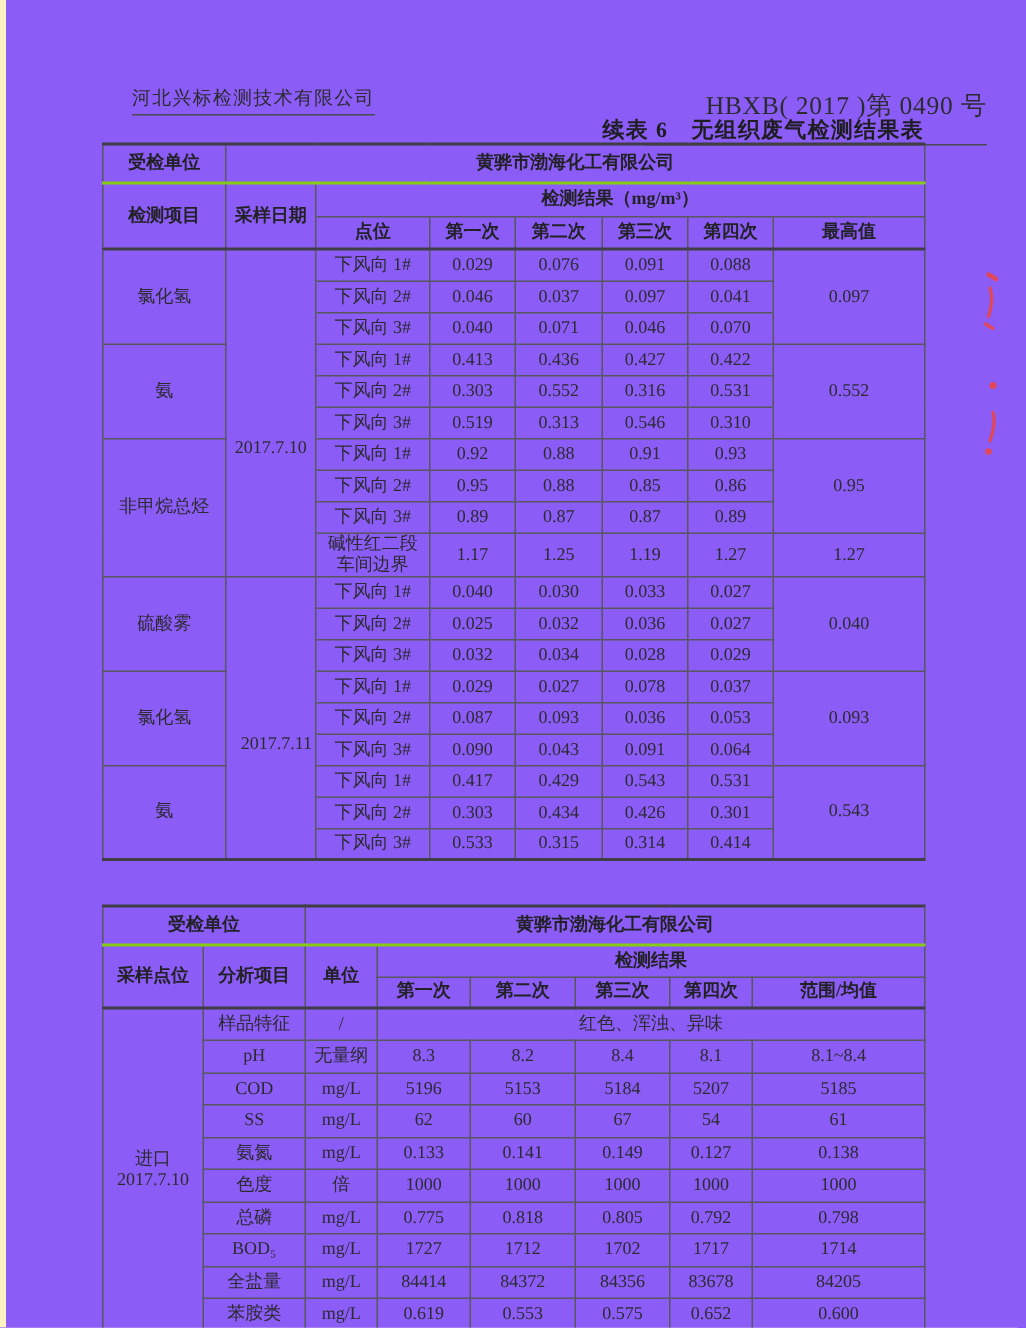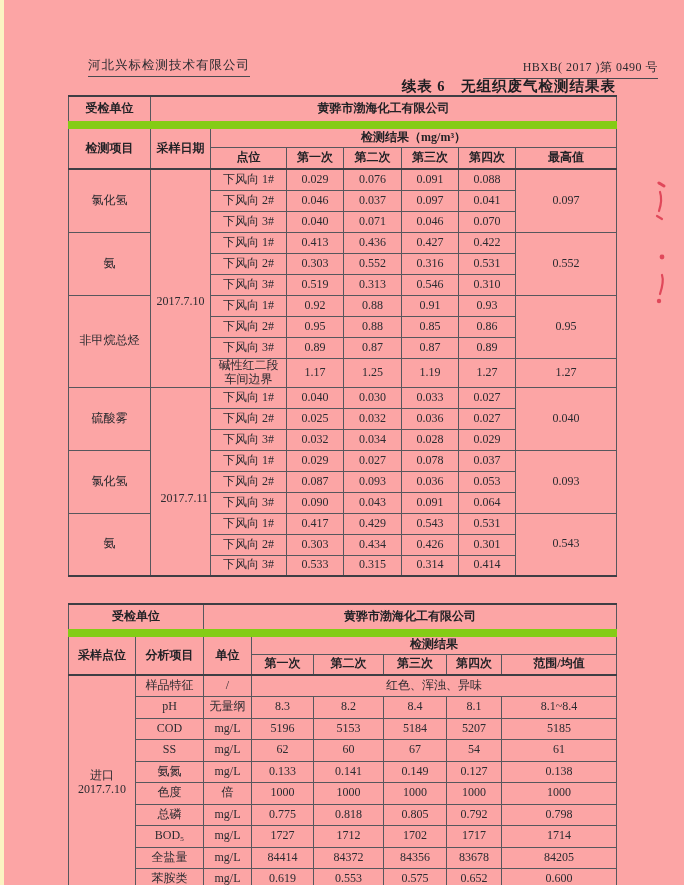--- a/index.html
+++ b/index.html
@@ -3,36 +3,36 @@
 <meta charset="utf-8">
 <style>
   html,body{margin:0;padding:0;}
   body{
     width:684px;height:885px;overflow:hidden;
     background:#f2f1ee;
     font-family:"Liberation Serif","DejaVu Serif",serif;
   }
   .page{
     position:relative;width:684px;height:885px;
-    background:#fca5a5;overflow:hidden;color:#2b2b30;
+    background:#8b5cf6;overflow:hidden;color:#2b2b30;
   }
   .scan-edge{
     position:absolute;left:0;top:0;width:4px;height:885px;
     background:#fbf3c2;
   }
   
   .hdr-company{
     position:absolute;left:88px;top:57px;
     font-size:12.5px;letter-spacing:1px;
     border-bottom:1.2px solid #4a4a50;padding-bottom:2px;
   }
   .hdr-docnum{
     position:absolute;right:26px;top:59px;
-    font-size:12px;letter-spacing:.5px;
-    border-bottom:1.2px solid #4a4a50;padding-bottom:2px;padding-left:40px;
+    font-size:17px;letter-spacing:.5px;
+    border-bottom:1.2px solid #4a4a50;padding-bottom:14px;padding-left:40px;
   }
   
   .tbl-title{
     position:absolute;left:68px;width:548px;text-align:right;
     font-size:14.5px;font-weight:bold;letter-spacing:1px;color:#1e1e22;
   }
   #t6-title{top:77px;}
   #t7-title{top:584px;}
   
   table.doc-table{
@@ -43,21 +43,21 @@
     border-left:1.2px solid #4a4a50;border-right:1.2px solid #4a4a50;
   }
   #table6{top:95px;}
   #table7{top:603px;}
   .doc-table th,.doc-table td{
     border:1px solid #57575d;text-align:center;vertical-align:middle;
     padding:0 2px;font-weight:normal;line-height:1.15;
   }
   .doc-table th{font-weight:bold;color:#222226;}
   .doc-table thead{border-bottom:2px solid #3e3e44;}
-  .doc-table tr.r-unit th{border-bottom:8px solid #84cc16;height:24px;margin-left:20px;}
+  .doc-table tr.r-unit th{border-bottom:2px solid #84cc16;height:24px;margin-left:20px;}
   .doc-table tr{height:21px;}
   #table6 tr.r-h1{height:22px;}
   #table6 tr.r-h2{height:22px;margin-top:24px;}
   #table6 tbody tr.tall{height:29px;margin-left:34px;}
   #table7 tbody tr{height:21.5px;}
   #table7 tr.r-h1{height:21px;}
   #table7 tr.r-h2{height:21px;}
   .c-point,.c-sample{white-space:pre-line;}
   .c-date{vertical-align:top;}
   .c-date.d0{padding-top:48px;}

